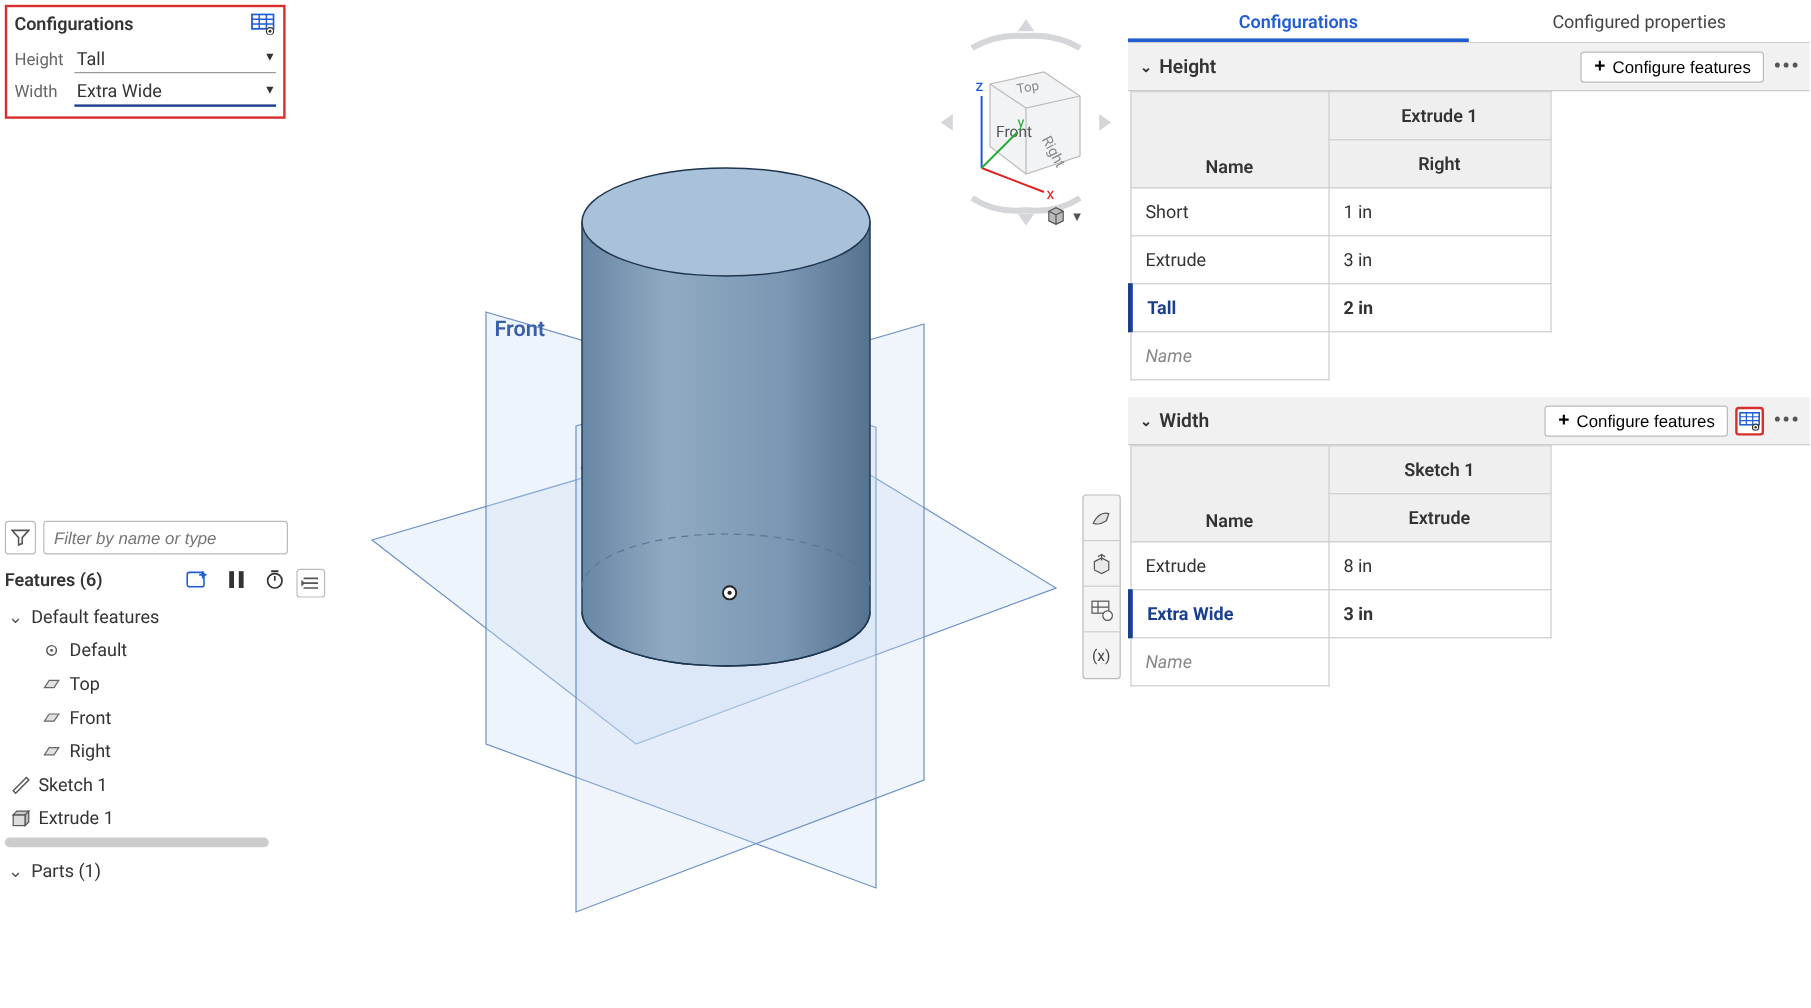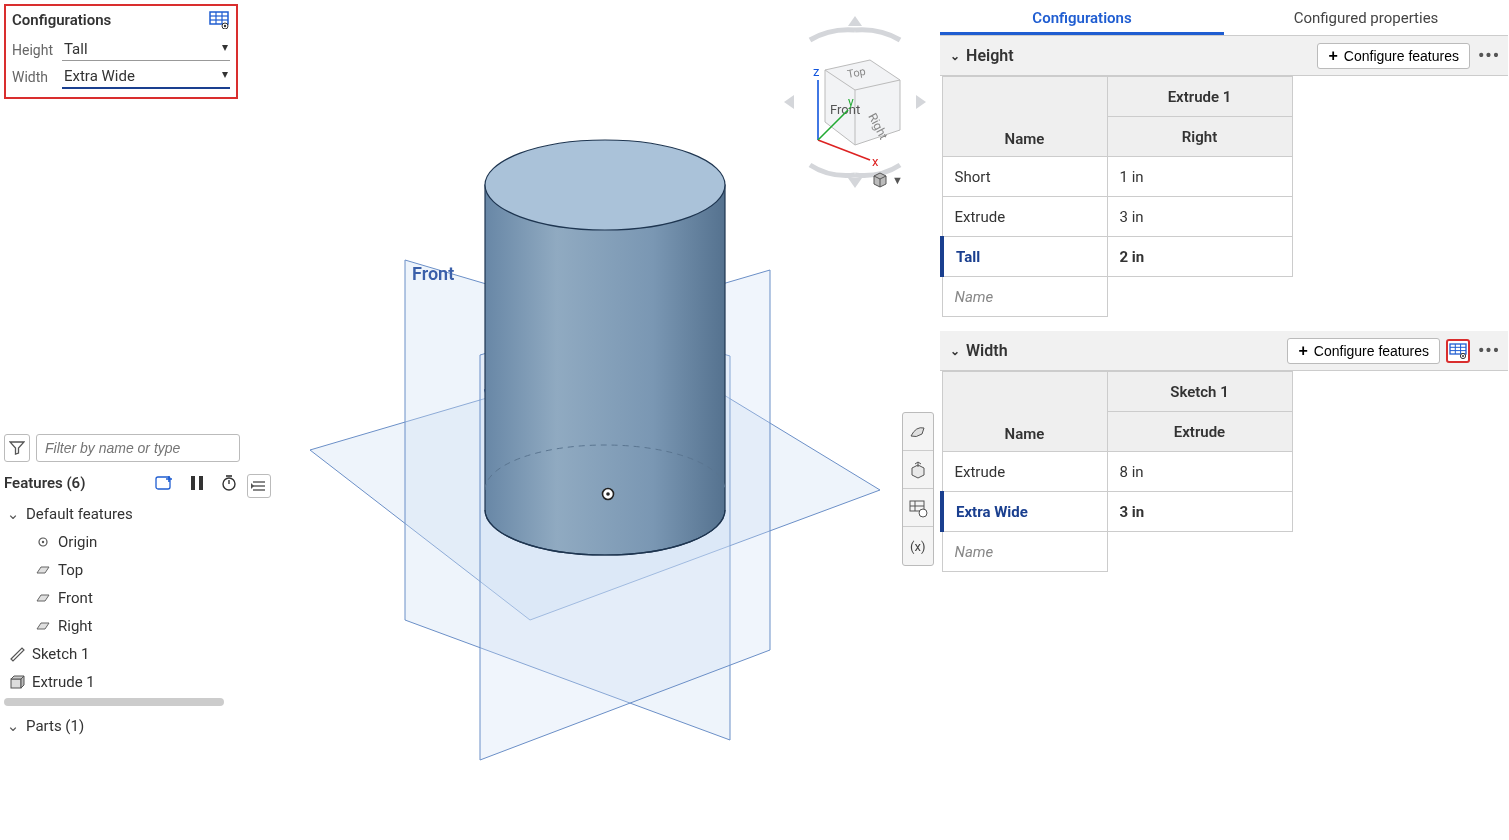--- a/index.html
+++ b/index.html
@@ -347,21 +347,21 @@
     <span class="tree-chevron">⌄</span>
     <span>Default features</span>
   </div>
   <div class="tree-item child">
     <span class="tree-icon">
       <svg width="12" height="12">
           <circle cx="6" cy="6" r="4" fill="none" stroke="#555" stroke-width="1.2"></circle>
           <circle cx="6" cy="6" r="1.2" fill="#555"></circle>
         </svg>
     </span>
-    <span>Origin</span>
+    <span>Default</span>
   </div>
   <div class="tree-item child">
     <span class="tree-icon">
       <svg width="16" height="16">
           <path d="M2 11 L10 11 L14 5 L6 5 Z" fill="#e0e0e0" stroke="#666" stroke-width="1"></path>
         </svg>
     </span>
     <span>Top</span>
   </div>
   <div class="tree-item child">

